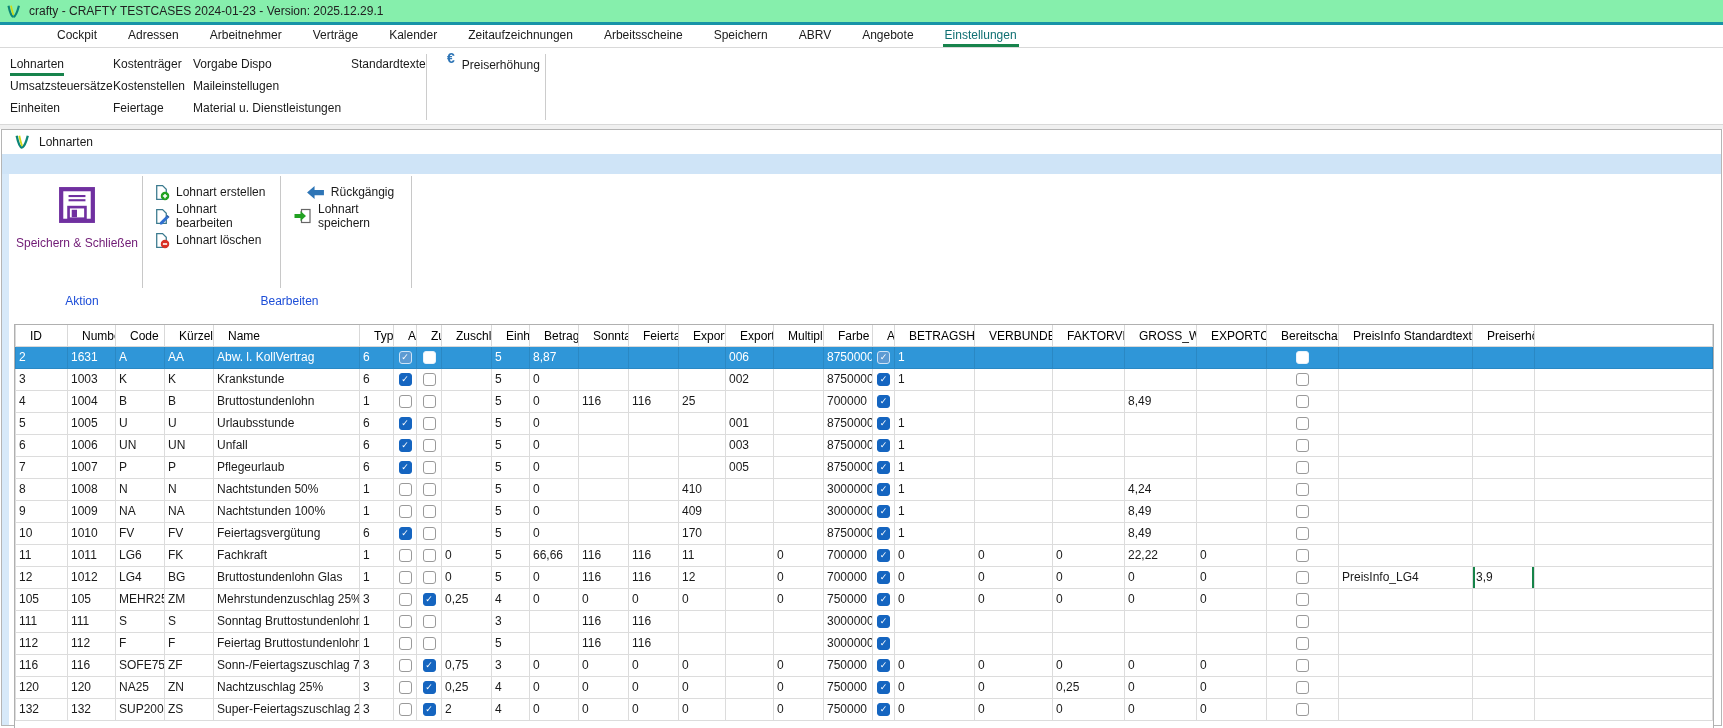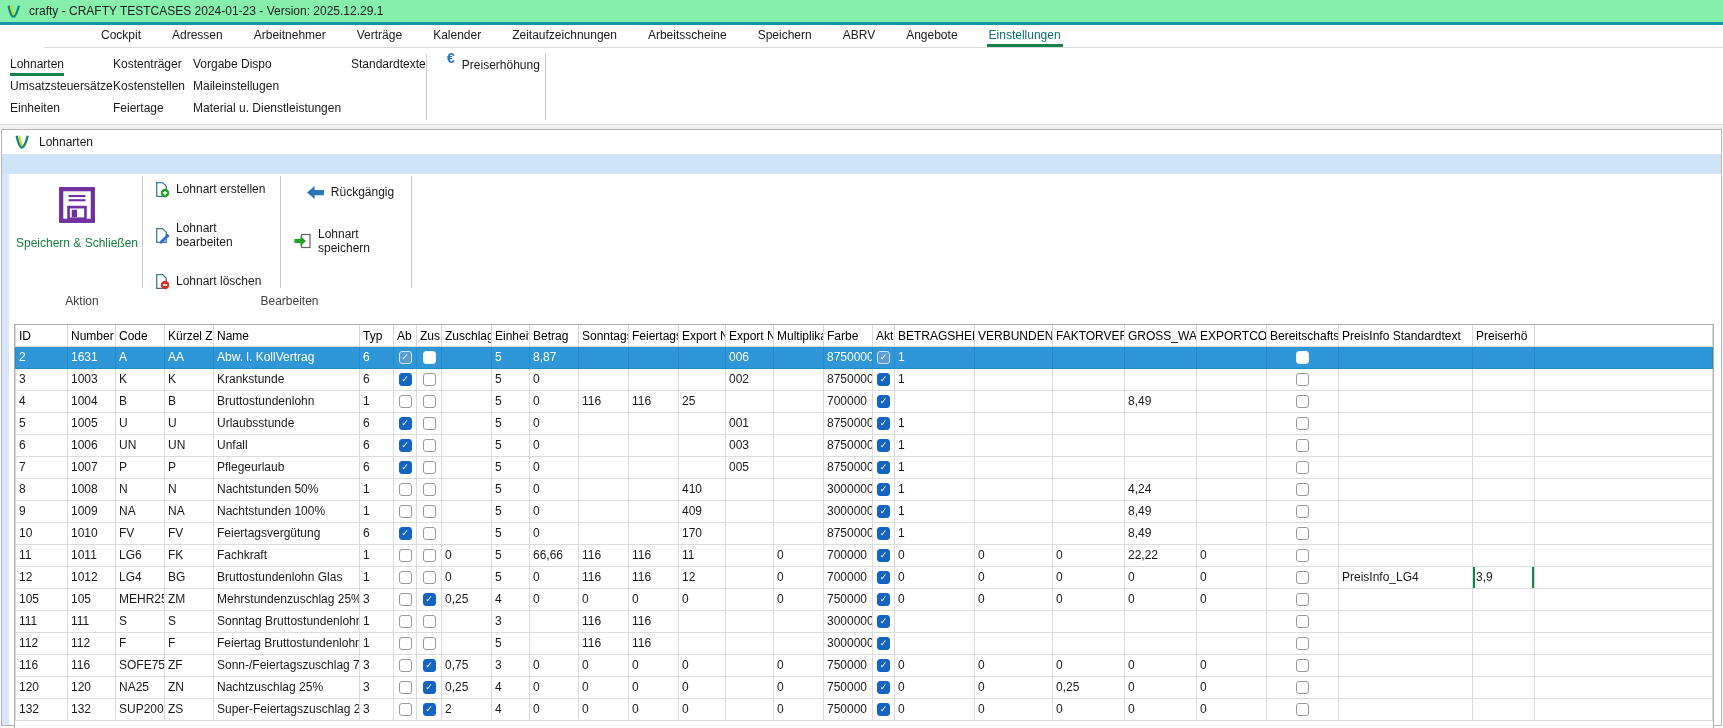--- a/index.html
+++ b/index.html
@@ -6,21 +6,21 @@
   body{
     width:1723px;height:728px;overflow:hidden;background:#ffffff;
     font-family:"Liberation Sans", sans-serif;font-size:12px;color:#1a1a1a;
     position:relative;
   }
   
   .titlebar{height:22px;background:#86efac;display:flex;align-items:center;padding-left:6px;gap:8px;}
   .titlebar .title{font-size:12px;color:#222;}
   .teal-line{height:3px;background:#1793a7;}
   
-  .menubar{height:22px;background:#fff;display:flex;align-items:stretch;padding-left:55px;gap:27px;border-bottom:1px solid #d9d9d9;margin-left:44px;}
+  .menubar{height:22px;background:#fff;display:flex;align-items:stretch;padding-left:55px;gap:27px;border-bottom:1px solid #d9d9d9;}
   .menu-item{display:flex;align-items:center;padding:0 2px;color:#1a1a1a;cursor:default;border-bottom:3px solid transparent;}
   .menu-item.active{color:#0e6f72;border-bottom:3px solid #17834c;}
   
   .ribbon{height:77px;background:#fff;border-bottom:1px solid #d9d9d9;display:flex;padding:6px 0 0 10px;box-sizing:border-box;}
   .ribbon-col{display:flex;flex-direction:column;}
   .ribbon-link{height:22px;display:flex;align-items:center;width:max-content;border-bottom:3px solid transparent;box-sizing:border-box;}
   .ribbon-link.active{border-bottom:3px solid #17834c;}
   .vsep{width:1px;background:#cccccc;margin:0 0 4px 0;}
   .euro-group{display:flex;align-items:flex-start;padding:4px 16px 0 20px;gap:7px;width:82px;}
   .euro-icon{color:#2e75b6;font-weight:bold;font-size:14px;line-height:18px;}
@@ -28,36 +28,36 @@
   .desktop-gap{height:4px;background:#f0f0f0;}
   
   .window{margin:0 1px;border:1px solid #b5b5b5;height:597px;box-sizing:border-box;background:#fff;}
   .win-title{height:24px;display:flex;align-items:center;padding-left:12px;gap:9px;}
   .blue-strip{height:20px;background:#cfe4f7;}
   .win-body{position:relative;height:551px;padding-left:10px;box-sizing:border-box;}
   .left-band{position:absolute;left:0;top:0;bottom:0;width:7px;background:#d7e9f9;}
   
   .toolbar{height:150px;position:relative;}
   .tb-groups{display:flex;height:116px;}
-  .tb-group{display:flex;flex-direction:column;box-sizing:border-box;gap:25px;}
+  .tb-group{display:flex;flex-direction:column;box-sizing:border-box;}
   .tb-group.g1{width:130px;align-items:center;justify-content:flex-start;padding-top:12px;}
   .tb-group.g2{width:137px;padding:6px 0 0 6px;}
   .tb-group.g3{width:130px;padding:6px 0 0 8px;align-items:center;}
   .vsep2{width:1px;background:#c8c8c8;margin-top:2px;height:112px;}
   .btn-big{display:flex;flex-direction:column;align-items:center;gap:12px;cursor:default;}
-  .btn-big .lbl{font-size:12px;color:#15803d;}
+  .btn-big .lbl{font-size:12px;color:#701a75;}
   .btn-small{display:flex;align-items:center;gap:6px;height:24px;font-size:12px;cursor:default;padding:0 4px;}
   .tb-labels{position:absolute;top:120px;left:0;width:420px;height:20px;}
-  .tb-labels .glabel{position:absolute;text-align:center;color:#404040;}
+  .tb-labels .glabel{position:absolute;text-align:center;color:#1d4ed8;}
   .glabel.aktion{left:0;width:140px;}
   .glabel.bearbeiten{left:145px;width:265px;}
   
   .table-wrap{margin-left:2px;width:1700px;border:1px solid #b0b0b0;box-sizing:border-box;background:#fff;}
   table.grid{border-collapse:collapse;table-layout:fixed;width:100%;font-size:12px;}
-  .grid th{height:21px;font-weight:normal;text-align:left;padding:0 3px;border:1px solid #d9d9d9;border-top:none;
+  .grid th{height:21px;font-weight:normal;text-align:left;padding:0 14px;border:1px solid #d9d9d9;border-top:none;
            overflow:hidden;white-space:nowrap;background:#fff;color:#000;}
   .grid td{height:21px;line-height:21px;padding:0 3px;border:1px solid #dcdcdc;overflow:hidden;white-space:nowrap;background:#fff;}
   .grid td.c{text-align:center;line-height:0;}
   .grid tr.selected td{background:#2f96d8;color:#fff;border-color:#2a88c4;}
   .checkbox{display:inline-flex;width:13px;height:13px;border:1px solid #9a9a9a;border-radius:3px;background:#fff;
             align-items:center;justify-content:center;vertical-align:middle;box-sizing:border-box;}
   .checkbox.checked{background:#1565c0;border-color:#1565c0;}
   .checkbox.checked::after{content:"✓";color:#fff;font-size:9px;line-height:9px;}
   tr.selected .checkbox{border-color:#e8f2fb;}
   tr.selected .checkbox.checked{background:#5d9bd3;border-color:#cfe4f7;}

